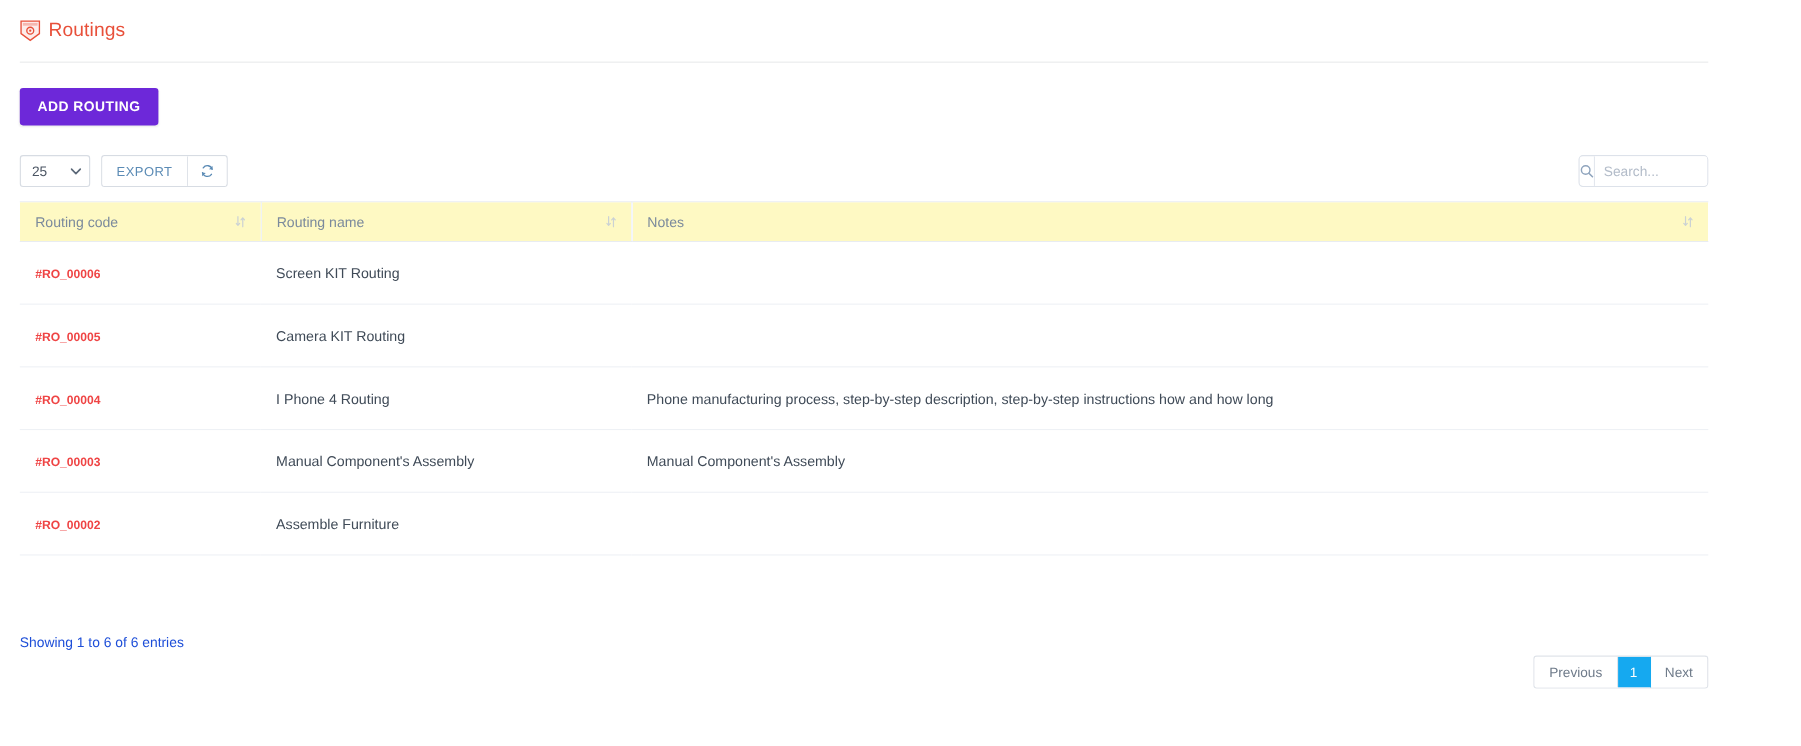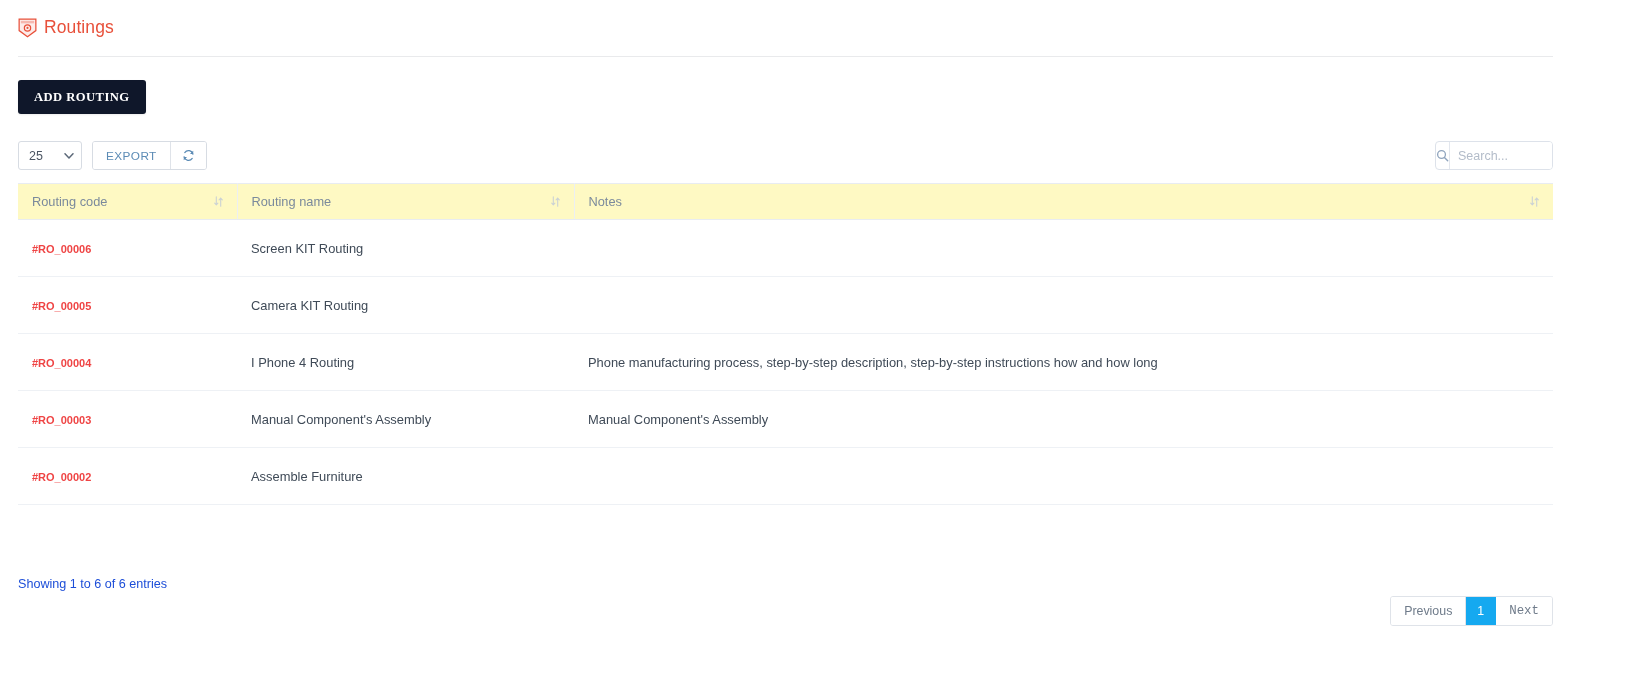--- a/index.html
+++ b/index.html
@@ -56,25 +56,25 @@
     background: #e9eaec;
   }
 
   
   .add-btn {
     position: absolute;
     left: 18px;
     top: 80px;
     height: 34px;
     padding: 0 16px;
-    background: #0f172a;
+    background: #6d28d9;
     color: #ffffff;
     border: none;
     border-radius: 3px;
-    font-family: Liberation Serif, serif;
+    font-family: Liberation Sans, sans-serif;
     font-size: 12.6px;
     font-weight: 700;
     letter-spacing: 0.45px;
     cursor: pointer;
     box-shadow: 0 1px 2px rgba(0,0,0,0.08);
   }
 
   
   .toolbar-left {
     position: absolute;
@@ -243,21 +243,21 @@
     justify-content: center;
     min-width: 28px;
     padding: 0 13px;
     font-size: 12.4px;
     color: #6f7b8a;
     background: #ffffff;
     border-right: 1px solid #dfe3e9;
     cursor: pointer;
     user-select: none;
   }
-  .pagination .pg:last-child { border-right: none; font-family: Liberation Mono, monospace; }
+  .pagination .pg:last-child { border-right: none; }
   .pagination .pg.active {
     background: #15a9f0;
     color: #ffffff;
     border-right-color: #15a9f0;
     min-width: 25px;
     padding: 0 11px;
   }
 </style>
 </head>
 <body>

